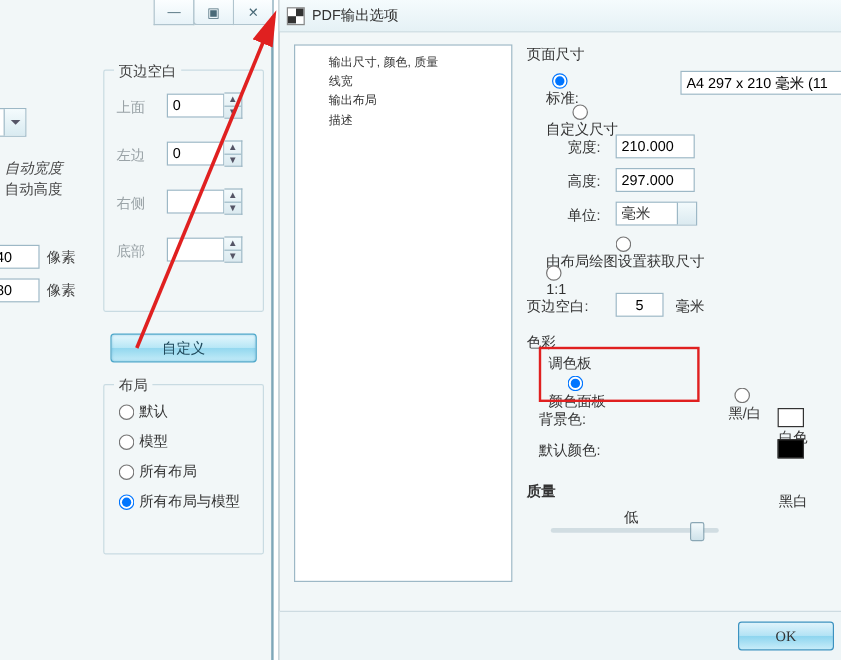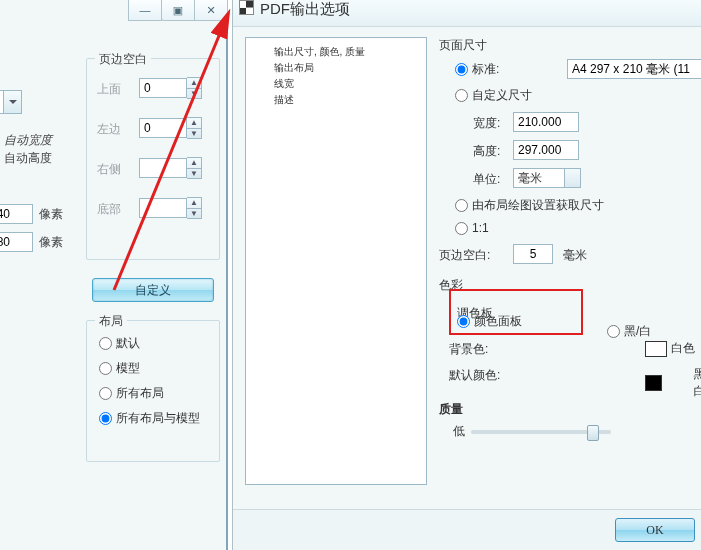--- a/index.html
+++ b/index.html
@@ -124,23 +124,23 @@
     left: 232px; top: 0;
     width: 469px; height: 550px;
     background: #f2f7f8;
     border-left: 1px solid #aebfc6;
     box-sizing: border-box;
   }
   .dlg-title {
     height: 26px;
     background: linear-gradient(#f5fbfd,#e5f1f5);
     border-bottom: 1px solid #cddbe1;
-    display:flex; 
+    display:flex; align-items:center;
     padding-left: 6px;
-    font-size: 15px; color:#333;
+    font-size: 12px; color:#333;
   }
   .dlg-title .appicon {
     width:13px; height:13px; margin-right: 6px;
     border:1px solid #888;
     background:
       linear-gradient(90deg,#fff 50%,#333 50%) 0 0/100% 50% no-repeat,
       linear-gradient(90deg,#333 50%,#fff 50%) 0 100%/100% 50% no-repeat;
   }
   .dlg-body {
     position: relative;
@@ -165,21 +165,21 @@
   .form {
     position:absolute;
     left: 202px; top: 6px; right: 0; bottom: 0;
   }
   .section-label {
     font-size:12px; color:#333;
     position: absolute;
   }
   .row {
     position:absolute;
-    display:flex; align-items:center;
+    display:flex; align-items:center;flex-direction:column;
   }
   .row input[type=radio] { margin:0 4px 0 0; }
   .txt-input {
     height: 20px; border:1px solid #9db8c6;
     background:#fff; font-size:12px; padding:0 4px;
     box-sizing:border-box;
   }
   .dropdown {
     height:20px; width:68px;
     border:1px solid #9db8c6;
@@ -353,22 +353,22 @@
 <div class="dialog">
   <div class="dlg-title">
     <span class="appicon"></span>
     <span>PDF输出选项</span>
   </div>
 
   <div class="dlg-body">
 
     <div class="tree">
       <div class="tree-item">输出尺寸, 颜色, 质量</div>
+      <div class="tree-item">线宽</div>
       <div class="tree-item">输出布局</div>
-      <div class="tree-item">线宽</div>
       <div class="tree-item">描述</div>
     </div>
 
     <div class="form">
 
       <span class="section-label" style="left:4px; top:4px;">页面尺寸</span>
 
       <div class="row" style="left:20px; top:28px;">
         <input type="radio" name="ps" checked="" style="">
         <span>标准:</span>
@@ -401,21 +401,21 @@
         <input type="radio" name="ps" style="">
         <span>1:1</span>
       </div>
 
       <span class="section-label" style="left:4px; top:214px;">页边空白:</span>
       <input class="txt-input" style="position: absolute; left: 78px; top: 211px; width: 40px; text-align: center;" value="5">
       <span class="section-label" style="left:128px; top:214px;">毫米</span>
 
       <span class="section-label" style="left:4px; top:244px;">色彩</span>
 
-      <span class="section-label" style="left:22px; top:272px;text-align:right;">调色板</span>
+      <span class="section-label" style="left:22px; top:262px;text-align:right;">调色板</span>
       <div class="row" style="left:22px; top:280px;">
         <input type="radio" name="pal" checked="" style="">
         <span>颜色面板</span>
       </div>
       <div class="row" style="left:172px; top:280px;margin-top:10px;">
         <input type="radio" name="pal" style="">
         <span>黑/白</span>
       </div>
 
       <div class="red-box" style="left:14px; top:256px; width:130px; height:42px;"></div>

